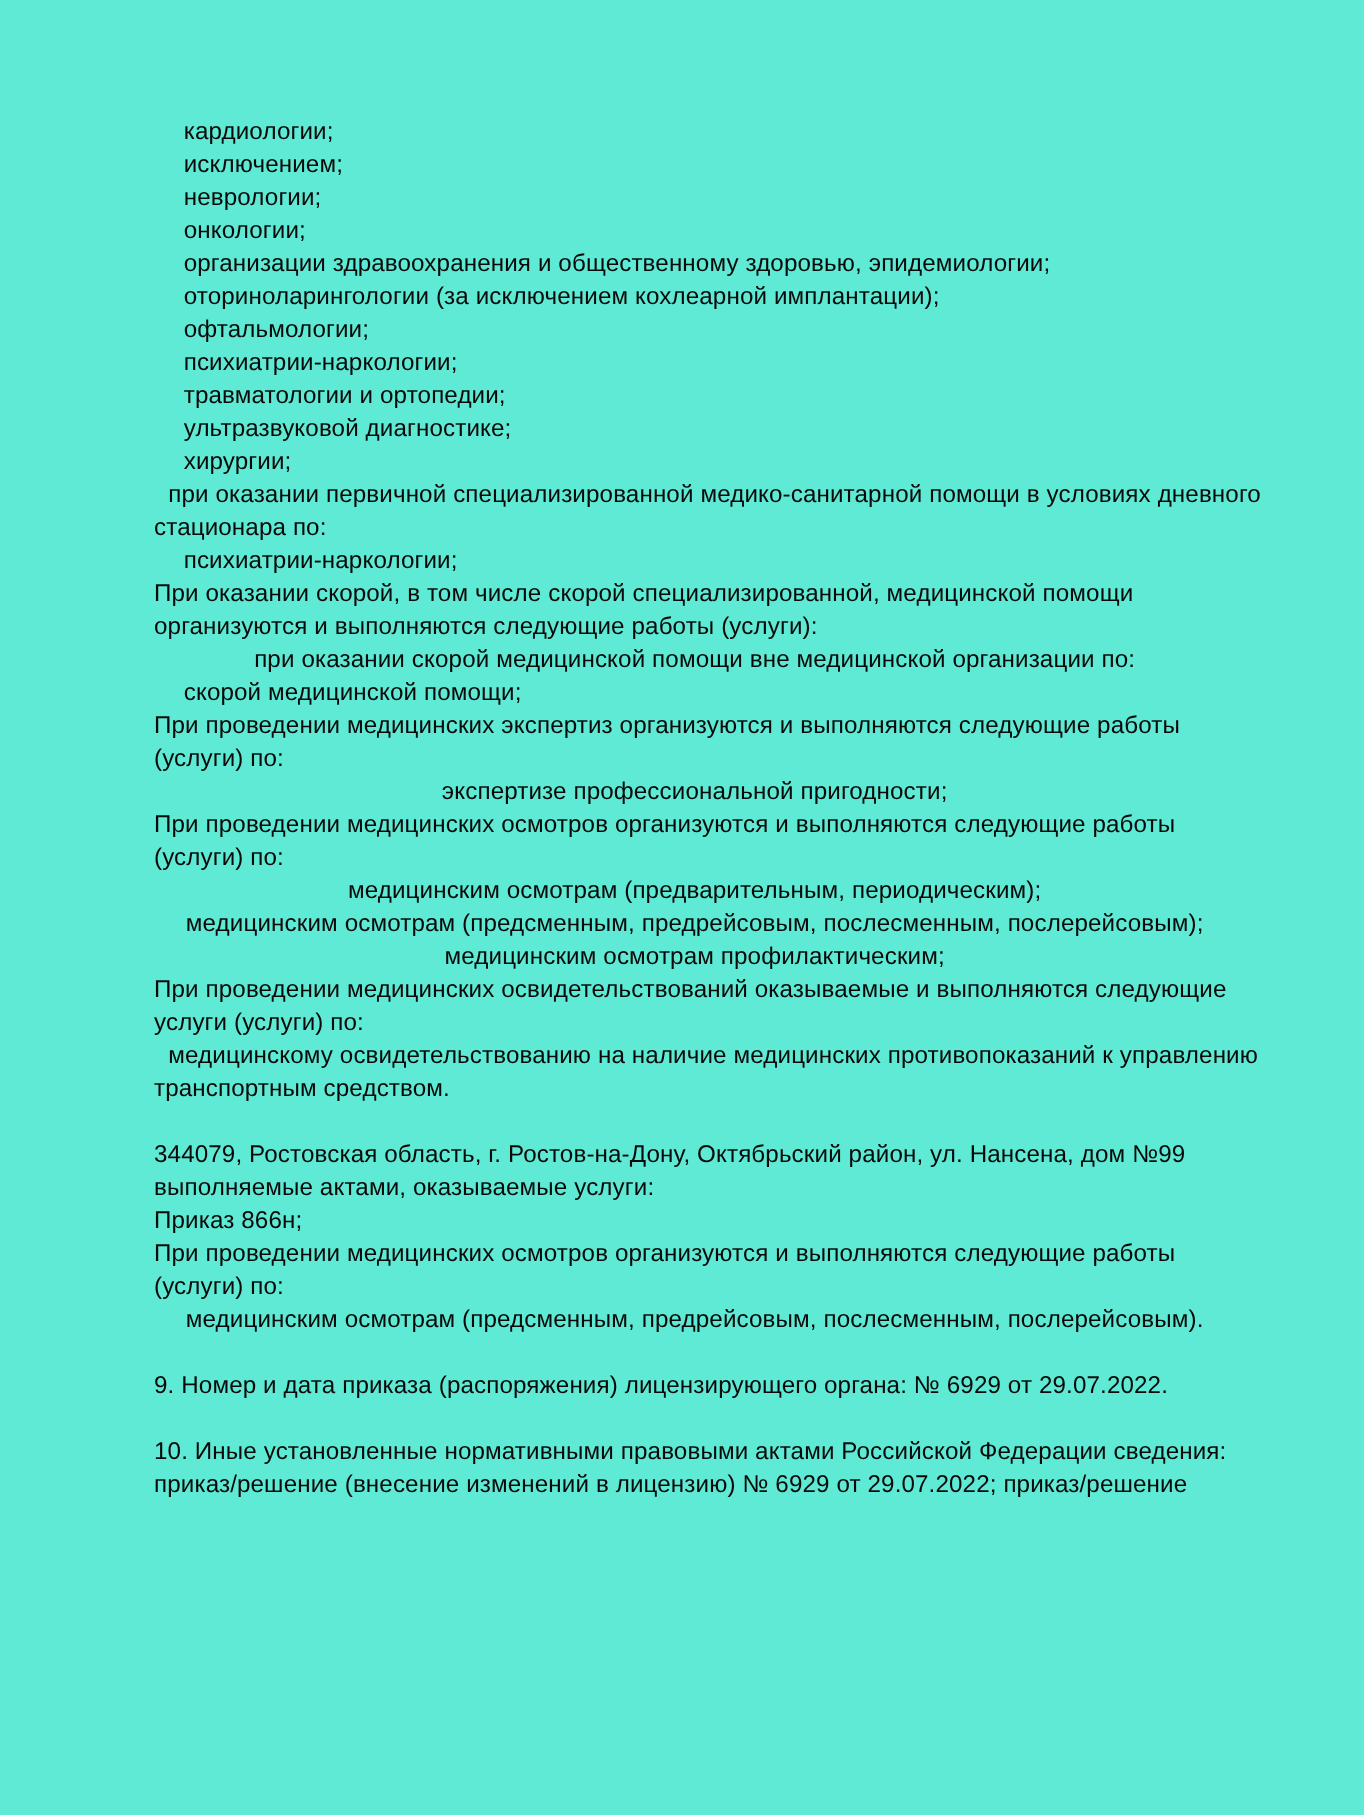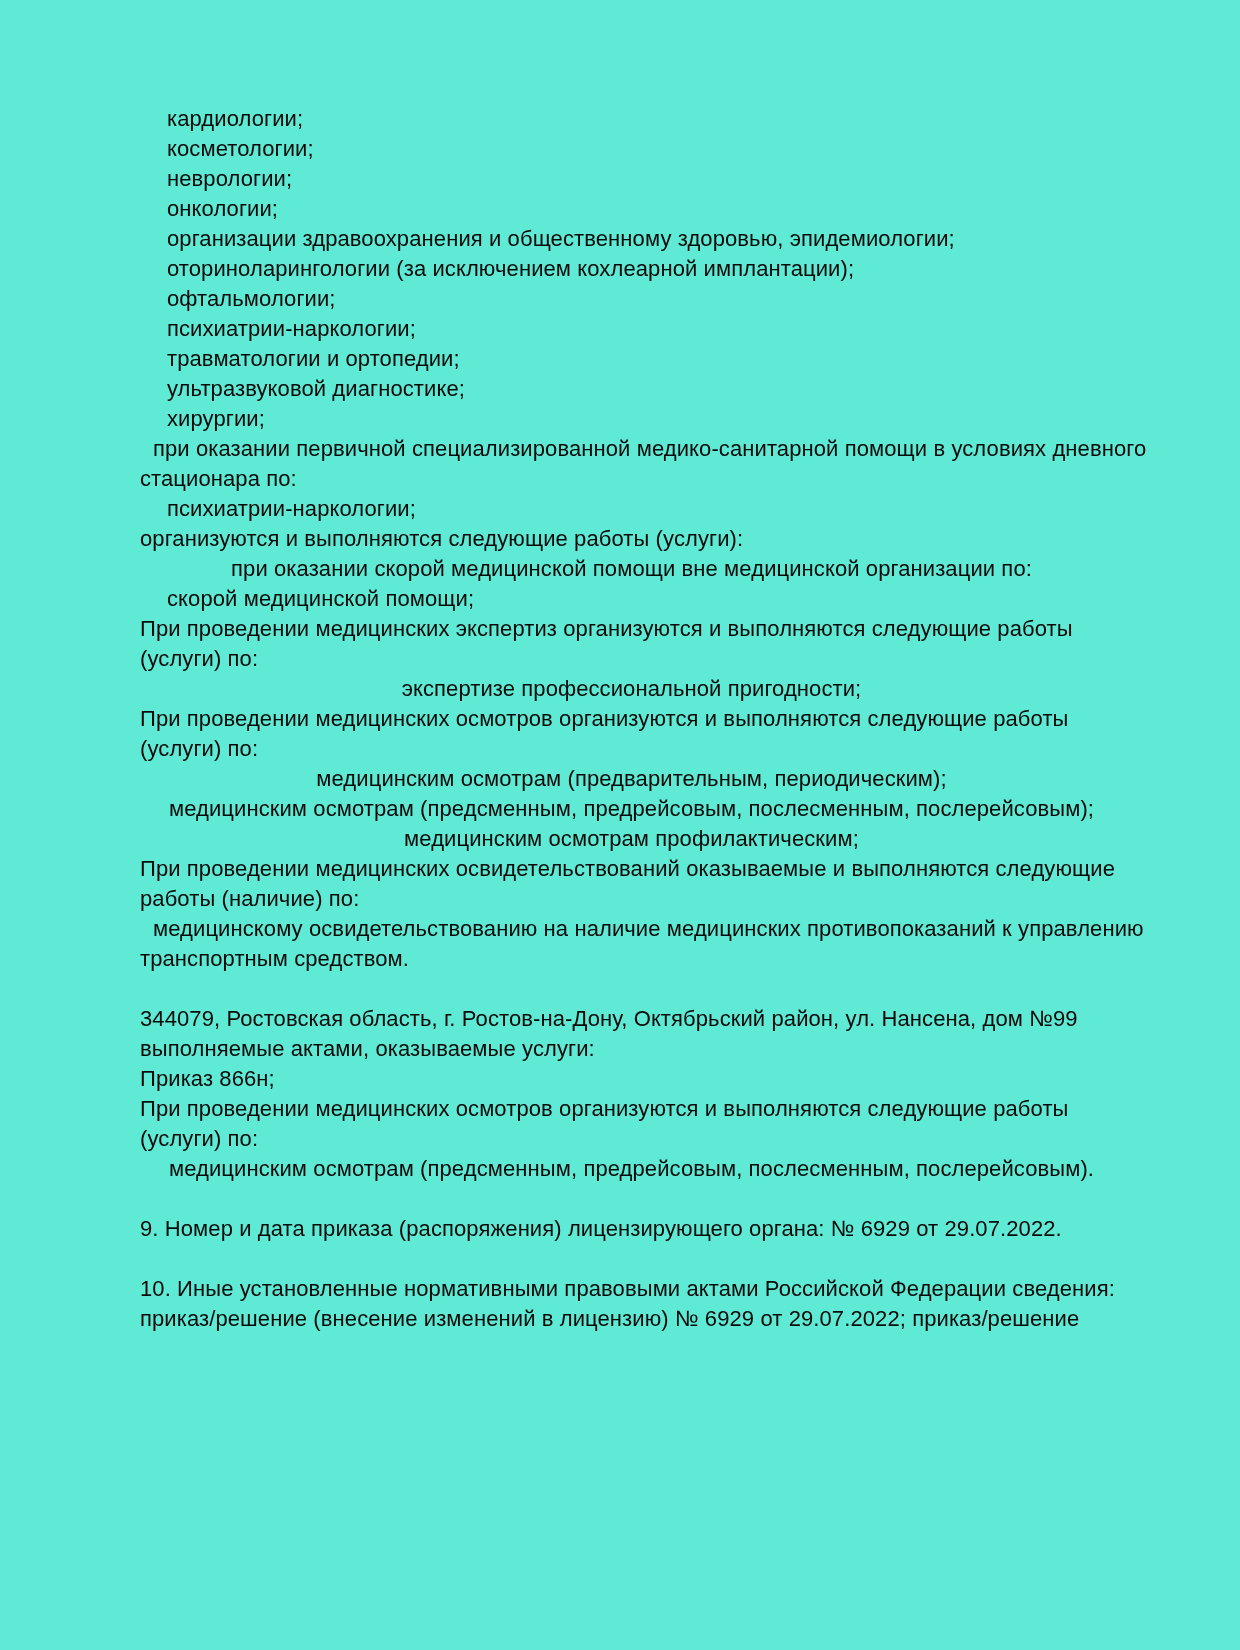--- a/index.html
+++ b/index.html
@@ -34,46 +34,47 @@
   .line.ind1 { padding-left: 13px; text-align: center; }
   .line.ind2 { padding-left: 27px; }
   .line.blank { height: 30px; }
 </style>
 </head>
 <body>
 
 <div class="page">
   <div class="content">
       <div class="line ind2">кардиологии;</div>
-      <div class="line ind2">косметологии;</div>
+      <div class="line ind2">исключением;</div>
       <div class="line ind2">неврологии;</div>
       <div class="line ind2">онкологии;</div>
       <div class="line ind2">организации здравоохранения и общественному здоровью, эпидемиологии;</div>
       <div class="line ind2">оториноларингологии (за исключением кохлеарной имплантации);</div>
       <div class="line ind2">офтальмологии;</div>
       <div class="line ind2">психиатрии-наркологии;</div>
       <div class="line ind2">травматологии и ортопедии;</div>
       <div class="line ind2">ультразвуковой диагностике;</div>
       <div class="line ind2">хирургии;</div>
       <div class="line ind1">при оказании первичной специализированной медико-санитарной помощи в условиях дневного</div>
       <div class="line">стационара по:</div>
       <div class="line ind2">психиатрии-наркологии;</div>
+      <div class="line">При оказании скорой, в том числе скорой специализированной, медицинской помощи</div>
       <div class="line">организуются и выполняются следующие работы (услуги):</div>
       <div class="line ind1">при оказании скорой медицинской помощи вне медицинской организации по:</div>
       <div class="line ind2">скорой медицинской помощи;</div>
       <div class="line">При проведении медицинских экспертиз организуются и выполняются следующие работы</div>
       <div class="line">(услуги) по:</div>
       <div class="line ind1">экспертизе профессиональной пригодности;</div>
       <div class="line">При проведении медицинских осмотров организуются и выполняются следующие работы</div>
       <div class="line">(услуги) по:</div>
       <div class="line ind1">медицинским осмотрам (предварительным, периодическим);</div>
       <div class="line ind1">медицинским осмотрам (предсменным, предрейсовым, послесменным, послерейсовым);</div>
       <div class="line ind1">медицинским осмотрам профилактическим;</div>
       <div class="line">При проведении медицинских освидетельствований оказываемые и выполняются следующие</div>
-      <div class="line">работы (наличие) по:</div>
+      <div class="line">услуги (услуги) по:</div>
       <div class="line ind1">медицинскому освидетельствованию на наличие медицинских противопоказаний к управлению</div>
       <div class="line">транспортным средством.</div>
       <div class="line blank"></div>
       <div class="line">344079, Ростовская область, г. Ростов-на-Дону, Октябрьский район, ул. Нансена, дом №99</div>
       <div class="line">выполняемые актами, оказываемые услуги:</div>
       <div class="line">Приказ 866н;</div>
       <div class="line">При проведении медицинских осмотров организуются и выполняются следующие работы</div>
       <div class="line">(услуги) по:</div>
       <div class="line ind1">медицинским осмотрам (предсменным, предрейсовым, послесменным, послерейсовым).</div>
       <div class="line blank"></div>

